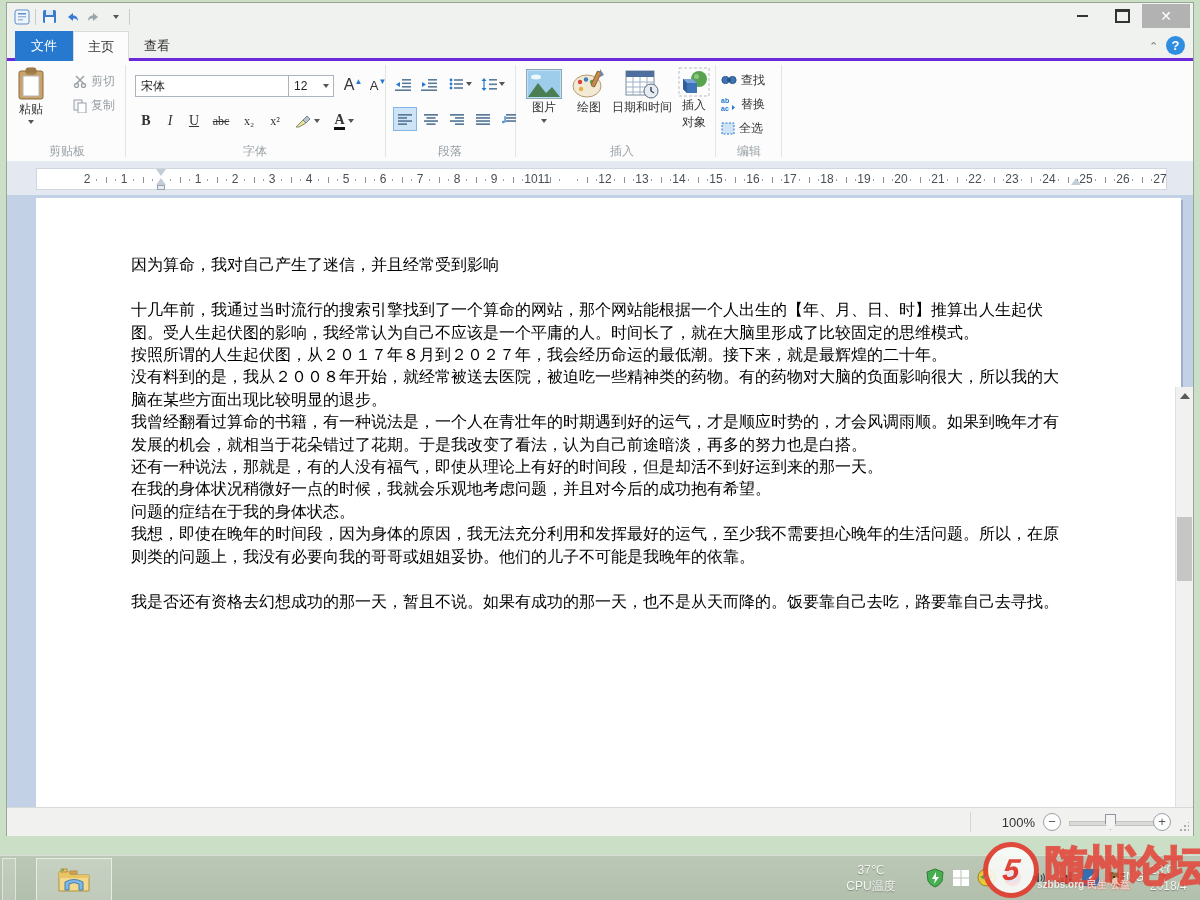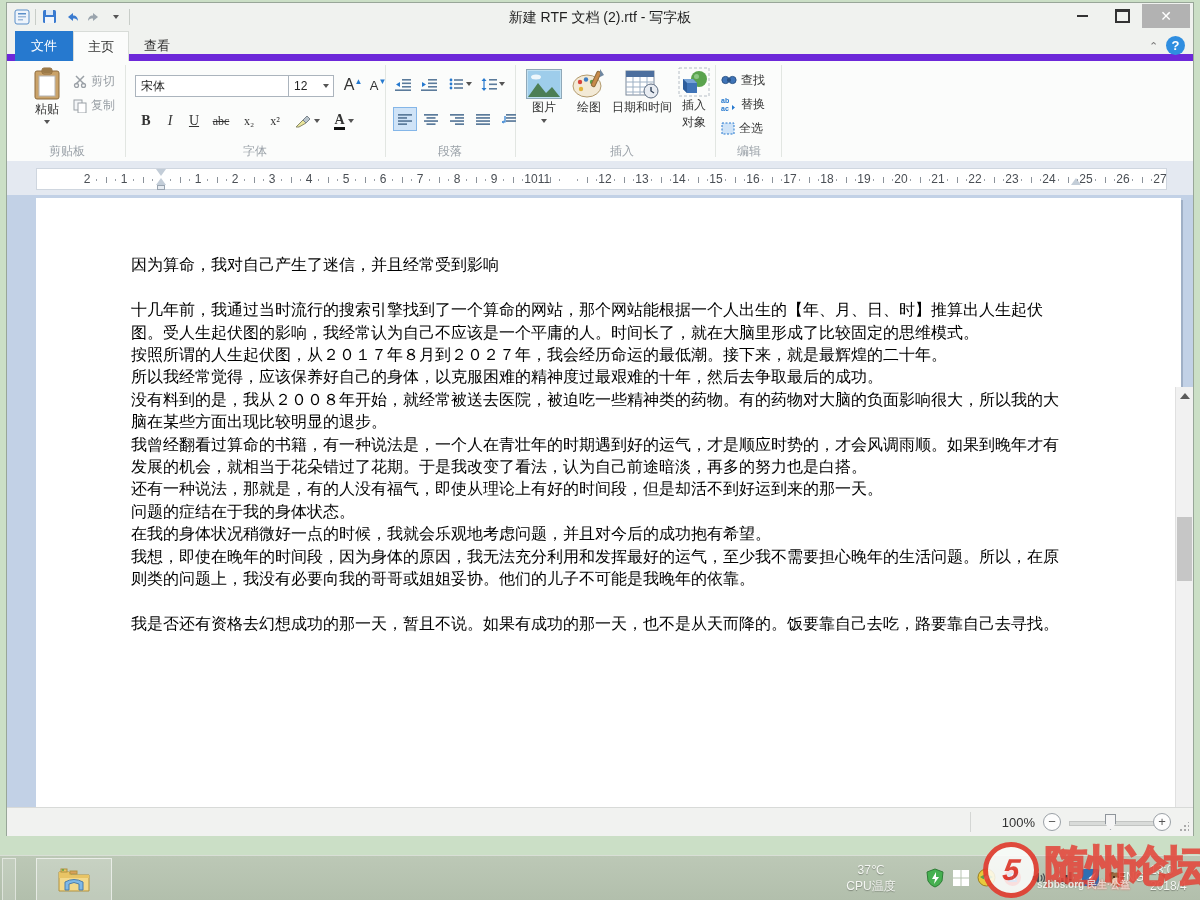--- a/index.html
+++ b/index.html
@@ -14,21 +14,21 @@
   .qat{position:absolute;left:6px;top:5px;display:flex;align-items:center;gap:5px;}
   .qat .sep{width:1px;height:16px;background:#c8cdc8;}
   .qicon{width:17px;height:17px;display:inline-flex;align-items:center;justify-content:center;}
   .title-text{position:absolute;left:0;right:0;top:6px;text-align:center;font-size:14px;color:#1f1f1f;}
   .winbtns{position:absolute;right:3px;top:1px;display:flex;}
   .wbtn{width:40px;height:24px;display:flex;align-items:center;justify-content:center;}
   .wbtn.close{width:48px;background:#b2b2b2;color:#fff;font-size:14px;font-weight:bold;}
   .glyph-min{width:11px;height:2px;background:#333;}
   .glyph-max{width:11px;height:9px;border:2px solid #333;border-top-width:3px;}
   
-  .tabrow{position:absolute;left:0;top:28px;width:100%;height:30px;background:#f0f2ef;border-bottom:7px solid #6d28d9;box-sizing:border-box;}
+  .tabrow{position:absolute;left:0;top:28px;width:100%;height:30px;background:#f0f2ef;border-bottom:3px solid #6d28d9;box-sizing:border-box;}
   .tab{position:absolute;top:0;height:30px;line-height:30px;text-align:center;font-size:13px;color:#333;}
   .tab.file{left:8px;width:58px;background:#2679cf;color:#fff;}
   .tab.active{left:66px;width:56px;background:#fbfcfb;border:1px solid #d8dcd8;border-bottom:none;box-sizing:border-box;height:31px;}
   .tab.view{left:122px;width:56px;}
   .chev{position:absolute;right:34px;top:10px;width:10px;height:10px;color:#777;font-size:11px;line-height:10px;}
   .helpbtn{position:absolute;right:8px;top:5px;width:19px;height:19px;border-radius:50%;background:#2f8ee0;color:#fff;
            font-size:13px;font-weight:bold;text-align:center;line-height:19px;}
   
   .ribbon{position:absolute;left:0;top:58px;width:100%;height:102px;background:#fbfcfb;border-bottom:1px solid #cfd4cf;box-sizing:border-box;}
   .gdiv{position:absolute;top:4px;height:92px;width:1px;background:#e2e6e2;}
@@ -139,21 +139,20 @@
       <span class="qicon">
         <svg width="16" height="14">
             <path d="M12 7 L7 3 L7 5.5 C4 5.5 2 7.5 2 11 C3.2 8.8 5 8.3 7 8.4 L7 11 Z" fill="#9aa4ad"></path>
           </svg>
       </span>
       <span class="qicon">
           <span class="caret"></span>
         </span>
       <span class="sep"></span>
     </div>
-    <div class="title-text">新建 RTF 文档 (2).rtf - 写字板</div>
     <div class="winbtns">
       <div class="wbtn">
           <span class="glyph-min"></span>
         </div>
       <div class="wbtn">
           <span class="glyph-max"></span>
         </div>
       <div class="wbtn close">
           <span>✕</span>
         </div>
@@ -168,21 +167,21 @@
     <div class="helpbtn">?</div>
   </div>
 
   <div class="ribbon">
     <div class="gdiv" style="left:118px"></div>
     <div class="gdiv" style="left:378px"></div>
     <div class="gdiv" style="left:508px"></div>
     <div class="gdiv" style="left:708px"></div>
     <div class="gdiv" style="left:774px"></div>
 
-    <div class="bigbtn" style="left:16px;top:6px;width:48px">
+    <div class="bigbtn" style="left:0;top:6px;width:48px">
       <svg width="28" height="34">
           <rect x="2" y="4" width="24" height="28" rx="2" fill="#caa36a" stroke="#8d6b3c"></rect>
           <rect x="9" y="1" width="10" height="6" rx="2" fill="#a8temp" stroke="#8d6b3c" fill-opacity="0"></rect>
           <rect x="9" y="1" width="10" height="5" rx="2" fill="#9c7a48"></rect>
           <rect x="6" y="9" width="16" height="20" fill="#fff" stroke="#b5b5b5"></rect>
         </svg>
       <span>粘贴</span>
       <span class="caret" style="margin-top:2px"></span>
     </div>
     <div class="btn disabled" style="position:absolute;left:66px;top:12px">
@@ -537,26 +536,25 @@
   </div>
 
   <div class="docview">
     <div class="page">
       <div class="doctext" id="doc-text">
           <p class="docline">&nbsp;</p>
           <p class="docline">因为算命，我对自己产生了迷信，并且经常受到影响</p>
           <p class="docline">&nbsp;</p>
           <p class="docline">十几年前，我通过当时流行的搜索引擎找到了一个算命的网站，那个网站能根据一个人出生的【年、月、日、时】推算出人生起伏图。受人生起伏图的影响，我经常认为自己不应该是一个平庸的人。时间长了，就在大脑里形成了比较固定的思维模式。</p>
           <p class="docline">按照所谓的人生起伏图，从２０１７年８月到２０２７年，我会经历命运的最低潮。接下来，就是最辉煌的二十年。</p>
-          <p class="docline">所以我经常觉得，应该保养好自己的身体，以克服困难的精神度过最艰难的十年，然后去争取最后的成功。</p>
           <p class="docline">没有料到的是，我从２００８年开始，就经常被送去医院，被迫吃一些精神类的药物。有的药物对大脑的负面影响很大，所以我的大脑在某些方面出现比较明显的退步。</p>
           <p class="docline">我曾经翻看过算命的书籍，有一种说法是，一个人在青壮年的时期遇到好的运气，才是顺应时势的，才会风调雨顺。如果到晚年才有发展的机会，就相当于花朵错过了花期。于是我改变了看法，认为自己前途暗淡，再多的努力也是白搭。</p>
           <p class="docline">还有一种说法，那就是，有的人没有福气，即使从理论上有好的时间段，但是却活不到好运到来的那一天。</p>
+          <p class="docline">在我的身体状况稍微好一点的时候，我就会乐观地考虑问题，并且对今后的成功抱有希望。</p>
           <p class="docline">问题的症结在于我的身体状态。</p>
-          <p class="docline">在我的身体状况稍微好一点的时候，我就会乐观地考虑问题，并且对今后的成功抱有希望。</p>
           <p class="docline">我想，即使在晚年的时间段，因为身体的原因，我无法充分利用和发挥最好的运气，至少我不需要担心晚年的生活问题。所以，在原则类的问题上，我没有必要向我的哥哥或姐姐妥协。他们的儿子不可能是我晚年的依靠。</p>
           <p class="docline">&nbsp;</p>
           <p class="docline">我是否还有资格去幻想成功的那一天，暂且不说。如果有成功的那一天，也不是从天而降的。饭要靠自己去吃，路要靠自己去寻找。</p>
         </div>
     </div>
     <div class="vscroll">
       <div class="sarrow up"></div>
       <div class="sthumb"></div>
 
     </div>

